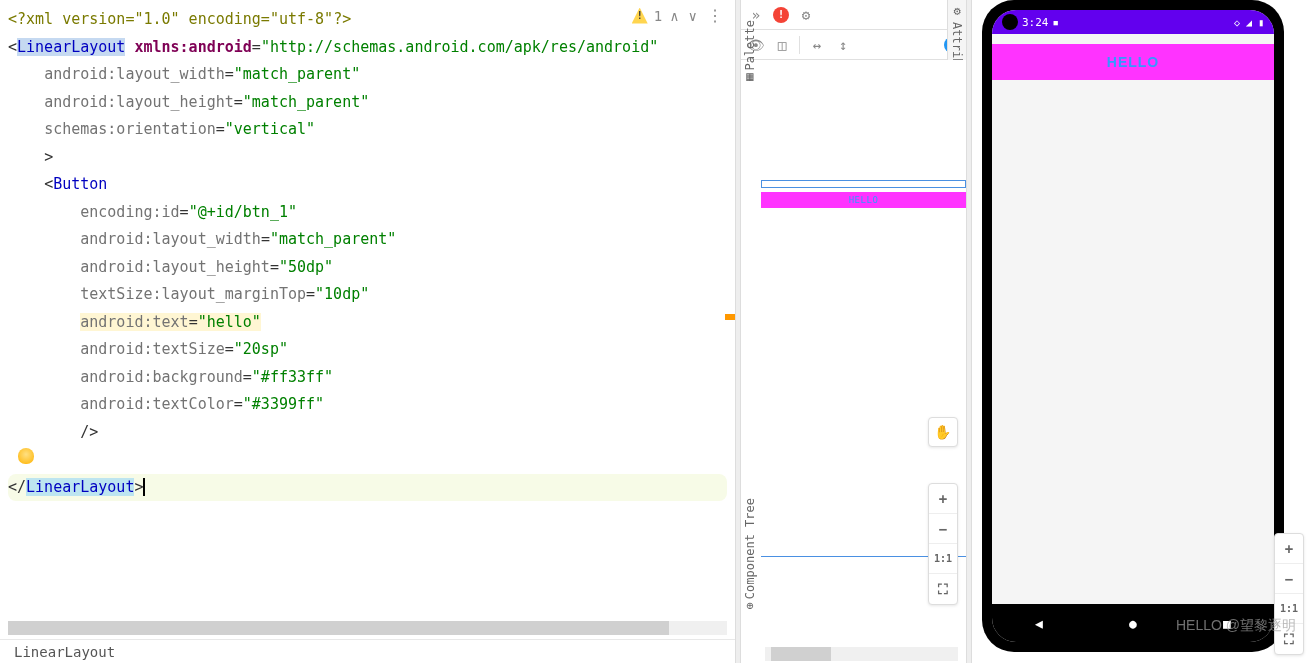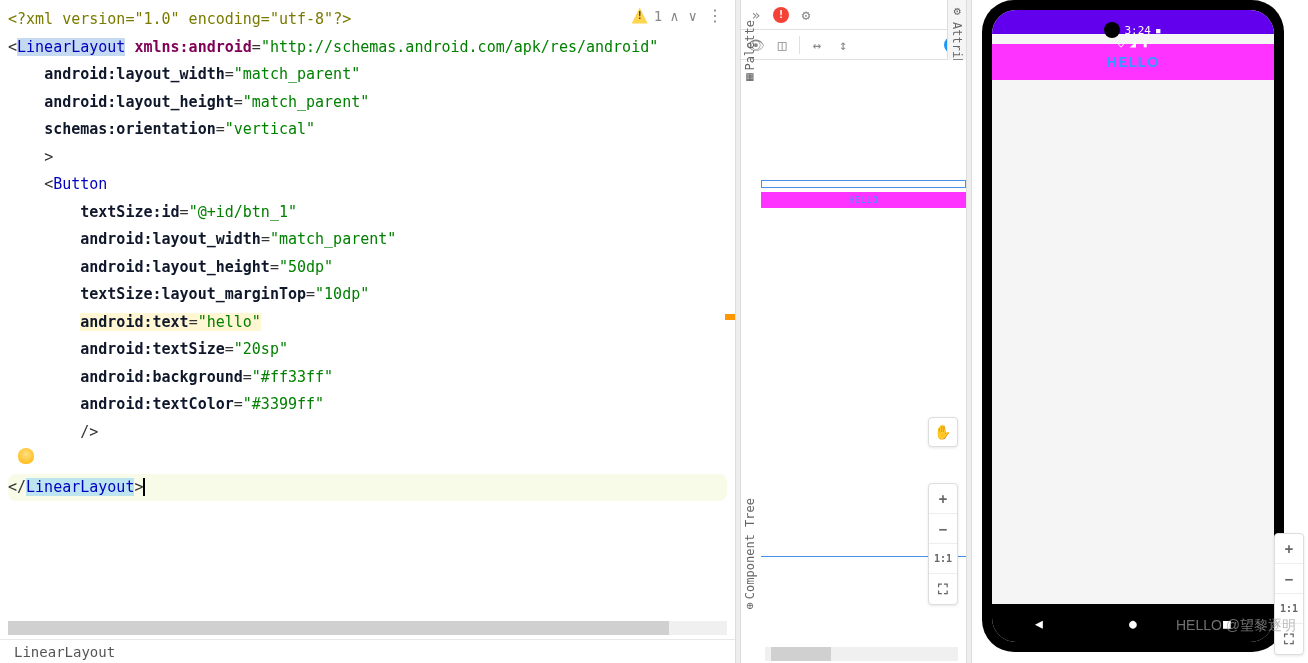--- a/index.html
+++ b/index.html
@@ -10,21 +10,21 @@
 
 .code-pane { width: 735px; display: flex; flex-direction: column; position: relative; background: #fff; }
 .code-top { flex: 1; position: relative; padding: 6px 8px; line-height: 27.5px; font-size: 15px; font-family: "Consolas","Menlo",monospace; white-space: pre; overflow: hidden; }
 .warning-row { position: absolute; top: 6px; right: 10px; display: flex; align-items: center; gap: 6px; }
 .warning-icon { width: 16px; height: 16px; background: #ffd54f; clip-path: polygon(50% 0, 100% 100%, 0 100%); display: flex; align-items: center; justify-content: center; font-size: 10px; font-weight: bold; }
 .warn-count { color: #888; font-size: 14px; }
 .nav-arrow { color: #888; cursor: pointer; font-size: 14px; padding: 0 2px; }
 .opts { color: #888; font-size: 16px; cursor: pointer; padding: 0 2px; }
 
 .tag { color: #0000c0; }
-.attr { color: #0f172a; font-weight: bold; }
+.attr { color: #737373; }
 .ns { color: #7f0055; font-weight: bold; }
 .val { color: #008000; }
 .punct { color: #333; }
 .prolog { color: #7a7a00; }
 
 .hl-linear { background: #c5d9f1; }
 .hl-end { background: #bde5f0; }
 .hl-line-yellow { background: #fff6d3; }
 .hl-line-end { background: #f7fbe7; display: inline-block; width: 100%; border-radius: 8px; }
 .cursor-bar { border-right: 2px solid #000; }
@@ -65,21 +65,21 @@
 .zoom-btn:last-child { border-bottom: none; }
 .pan-btn { position: absolute; right: 8px; bottom: 200px; width: 30px; height: 30px; background: #fff; border: 1px solid #ddd; border-radius: 4px; display: flex; align-items: center; justify-content: center; font-size: 14px; box-shadow: 0 1px 3px rgba(0,0,0,0.1); cursor: pointer; }
 
 .design-hscroll { height: 14px; background: #f0f0f0; margin: 0 8px 2px 24px; position: relative; }
 .design-hscroll-thumb { position: absolute; left: 6px; width: 60px; height: 100%; background: #d0d0d0; }
 
 
 .emulator-pane { flex: 1; position: relative; background: #fff; }
 .phone-frame { position: absolute; top: 0; left: 10px; width: 302px; height: 652px; background: #000; border-radius: 32px; padding: 10px; }
 .phone-screen { width: 100%; height: 100%; background: #f5f5f5; border-radius: 24px; overflow: hidden; position: relative; }
-.status-bar { height: 24px; background: #6200ee; display: flex; align-items: center; justify-content: space-between; padding: 12px 10px; color: #fff; font-size: 11px; flex-direction: column; }
+.status-bar { height: 24px; background: #6200ee; display: flex; align-items: center; justify-content: space-between; padding: 0 10px; color: #fff; font-size: 11px; }
 .status-left { display: flex; align-items: center; gap: 4px; }
 .camera-dot { width: 16px; height: 16px; background: #000; border-radius: 50%; }
 .status-right { display: flex; gap: 4px; align-items: center; font-size: 10px; }
 .app-bar { height: 40px; background: #6200ee; color: #fff; padding: 0 14px; display: flex; align-items: center; font-family: sans-serif; font-size: 17px; }
 .app-body { padding-top: 10px; }
 .app-button { height: 36px; background: #ff33ff; color: #3399ff; display: flex; align-items: center; justify-content: center; font-size: 14px; font-weight: bold; letter-spacing: 1px; font-family: sans-serif; }
 .nav-bar { position: absolute; bottom: 0; left: 0; right: 0; height: 38px; background: #000; display: flex; align-items: center; justify-content: space-around; color: #fff; }
 .nav-item { font-size: 13px; }
 
 .emu-zoom { position: absolute; right: 4px; bottom: 8px; width: 30px; background: #fff; border: 1px solid #ddd; border-radius: 4px; display: flex; flex-direction: column; box-shadow: 0 1px 3px rgba(0,0,0,0.1); }
@@ -101,21 +101,21 @@
       <span class="nav-arrow">∨</span>
       <span class="opts">⋮</span>
     </div>
     <div class="code-top"><span class="prolog"><span>&lt;?</span><span>xml</span><span> version="1.0" encoding="utf-8"</span><span>?&gt;</span></span>
 <span class="punct">&lt;</span><span class="tag hl-linear">LinearLayout</span> <span class="ns">xmlns:android</span><span class="punct">=</span><span class="val">"http://schemas.android.com/apk/res/android"</span>
     <span class="attr">android:layout_width</span><span class="punct">=</span><span class="val">"match_parent"</span>
     <span class="attr">android:layout_height</span><span class="punct">=</span><span class="val">"match_parent"</span>
     <span class="attr">schemas:orientation</span><span class="punct">=</span><span class="val">"vertical"</span>
     <span class="punct">&gt;</span>
     <span class="punct">&lt;</span><span class="tag">Button</span>
-        <span class="attr">textSize:id</span><span class="punct">=</span><span class="val">"@+id/btn_1"</span>
+        <span class="attr">encoding:id</span><span class="punct">=</span><span class="val">"@+id/btn_1"</span>
         <span class="attr">android:layout_width</span><span class="punct">=</span><span class="val">"match_parent"</span>
         <span class="attr">android:layout_height</span><span class="punct">=</span><span class="val">"50dp"</span>
         <span class="attr">textSize:layout_marginTop</span><span class="punct">=</span><span class="val">"10dp"</span>
         <span class="hl-line-yellow"><span class="attr">android:text</span><span class="punct">=</span><span class="val">"hello"</span></span>
         <span class="attr">android:textSize</span><span class="punct">=</span><span class="val">"20sp"</span>
         <span class="attr">android:background</span><span class="punct">=</span><span class="val">"#ff33ff"</span>
         <span class="attr">android:textColor</span><span class="punct">=</span><span class="val">"#3399ff"</span>
         <span class="punct">/&gt;</span>
 
 <span class="hl-line-end"><span class="punct">&lt;/</span><span class="tag hl-end">LinearLayout</span><span class="punct cursor-bar">&gt;</span></span></div>

